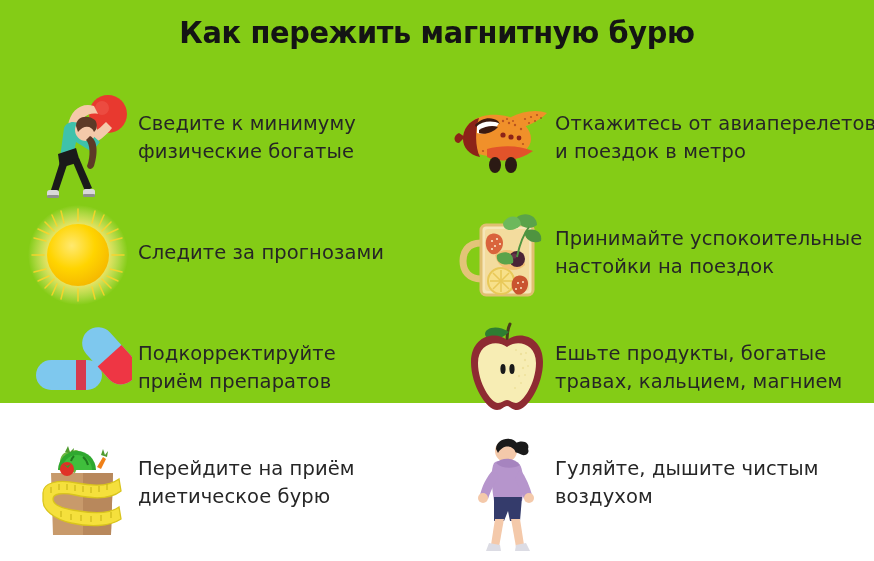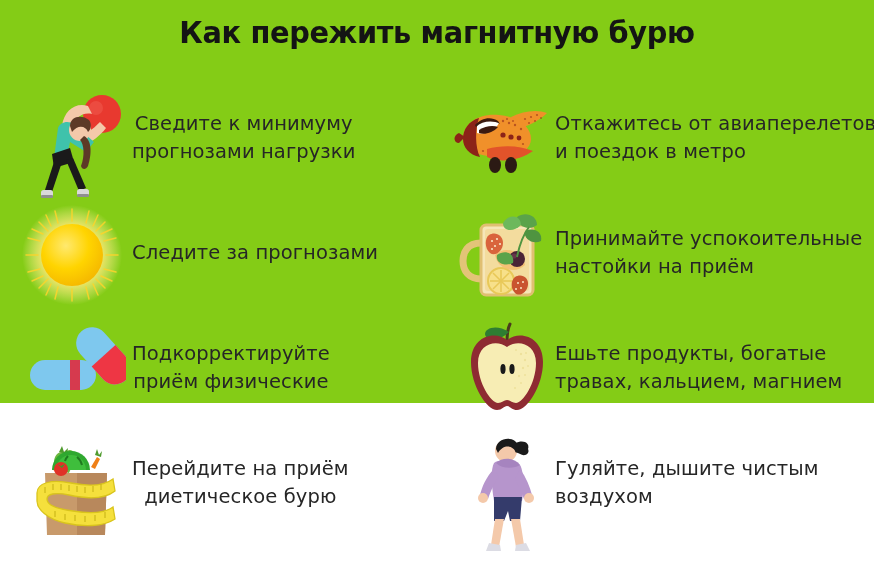--- a/index.html
+++ b/index.html
@@ -58,21 +58,21 @@
   }
 
   .tip-row {
     display: flex;
     flex-direction: row;
     align-items: center;
     height: 115px;
     box-sizing: border-box;
   }
 
-  .col-left .tip-row { padding-left: 18px; text-align: center; }
+  .col-left .tip-row { padding-left: 24px; }
   .col-right .tip-row { padding-left: 12px; }
 
   .tip-icon {
     width: 108px;
     min-width: 108px;
     height: 110px;
     display: flex;
     align-items: center;
     justify-content: center;
   }
@@ -138,21 +138,21 @@
             <path d="M30 68 L37 66 L50 96 L43 99 Z" fill="#1a1a1a"></path>
 
             <rect x="5" y="98" width="12" height="7" rx="2.5" fill="#d9d9d9"></rect>
             <rect x="41" y="97" width="12" height="7" rx="2.5" fill="#d9d9d9"></rect>
             <rect x="5" y="103" width="12" height="3" rx="1.3" fill="#8f8f8f"></rect>
             <rect x="41" y="102" width="12" height="3" rx="1.3" fill="#8f8f8f"></rect>
           </svg>
         </div>
         <div class="tip-text">
           <span class="ln">Сведите к минимуму</span>
-          <span class="ln">прогнозами нагрузки</span>
+          <span class="ln">физические богатые</span>
         </div>
       </div>
 
       <div class="tip-row row-sun">
         <div class="tip-icon">
           <svg width="104" height="104" viewBox="0 0 104 104">
             <defs>
               <radialGradient id="sunGlow" cx="50%" cy="50%" r="50%">
                 <stop offset="55%" stop-color="#ffe76a" stop-opacity="0.95"></stop>
                 <stop offset="100%" stop-color="#fff3ad" stop-opacity="0"></stop>
@@ -209,21 +209,21 @@
 
             <g transform="rotate(48 58 44)">
               <rect x="32" y="8" width="66" height="32" rx="16" fill="#7ec8ee"></rect>
               <path d="M65 8 h17 a16 16 0 0 1 16 16 a16 16 0 0 1 -16 16 h-17 z" fill="#ee3644"></path>
               <path d="M32 8 h33 v32 h-33 a16 16 0 0 1 -16 -16 a16 16 0 0 1 16 -16 z" fill="#ee3644" opacity="0"></path>
             </g>
           </svg>
         </div>
         <div class="tip-text">
           <span class="ln">Подкорректируйте</span>
-          <span class="ln">приём физические</span>
+          <span class="ln">приём препаратов</span>
         </div>
       </div>
 
       <div class="tip-row row-bag">
         <div class="tip-icon">
           <svg width="102" height="100" viewBox="0 0 102 100">
 
             <path d="M20 34 L82 34 L80 96 L22 96 Z" fill="#c89a6b"></path>
             <path d="M52 34 L82 34 L80 96 L52 96 Z" fill="#b8885c"></path>
 
@@ -366,21 +366,21 @@
 
             <path d="M58 14 C66 8 78 12 78 22 C70 28 58 24 58 14 Z" fill="#5aa34a"></path>
             <path d="M44 20 C50 10 62 12 62 22 C54 30 44 28 44 20 Z" fill="#6cb85c"></path>
             <path d="M66 28 C74 24 84 28 82 38 C74 42 64 36 66 28 Z" fill="#4f9440"></path>
             <path d="M38 52 C46 46 56 50 54 60 C46 64 36 60 38 52 Z" fill="#5aa34a"></path>
             <path d="M70 24 C64 32 60 44 58 54" stroke="#4f9440" stroke-width="2" fill="none"></path>
           </svg>
         </div>
         <div class="tip-text">
           <span class="ln">Принимайте успокоительные</span>
-          <span class="ln">настойки на приём</span>
+          <span class="ln">настойки на поездок</span>
         </div>
       </div>
 
       <div class="tip-row row-apple">
         <div class="tip-icon">
           <svg width="88" height="96" viewBox="0 0 88 96">
 
             <path d="M44 22 C44 14 45 8 47 4" stroke="#4a3a1e" stroke-width="3" fill="none" stroke-linecap="round"></path>
 
             <path d="M46 12 C34 4 22 8 22 14 C22 20 36 22 46 12 Z" fill="#2e7d32"></path>

